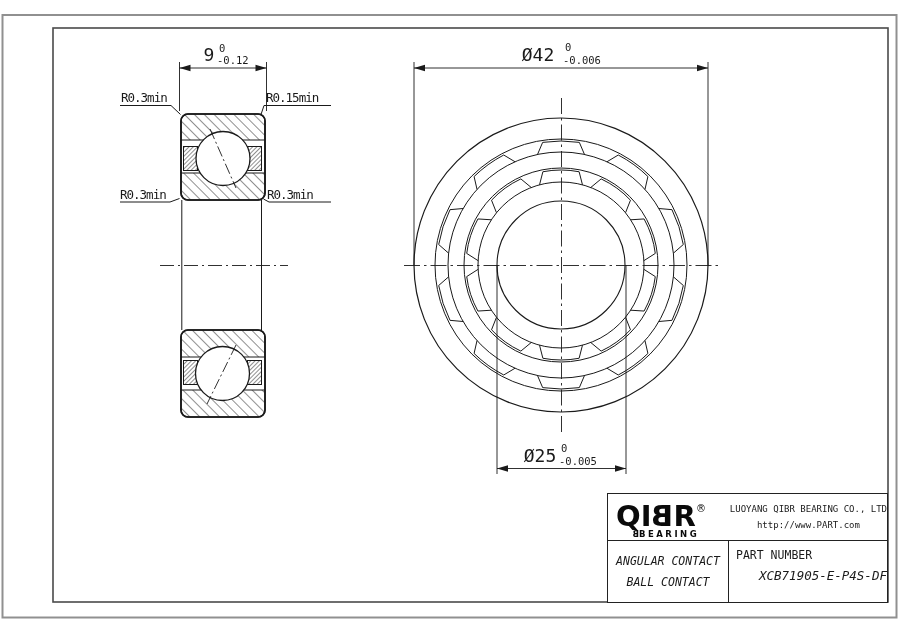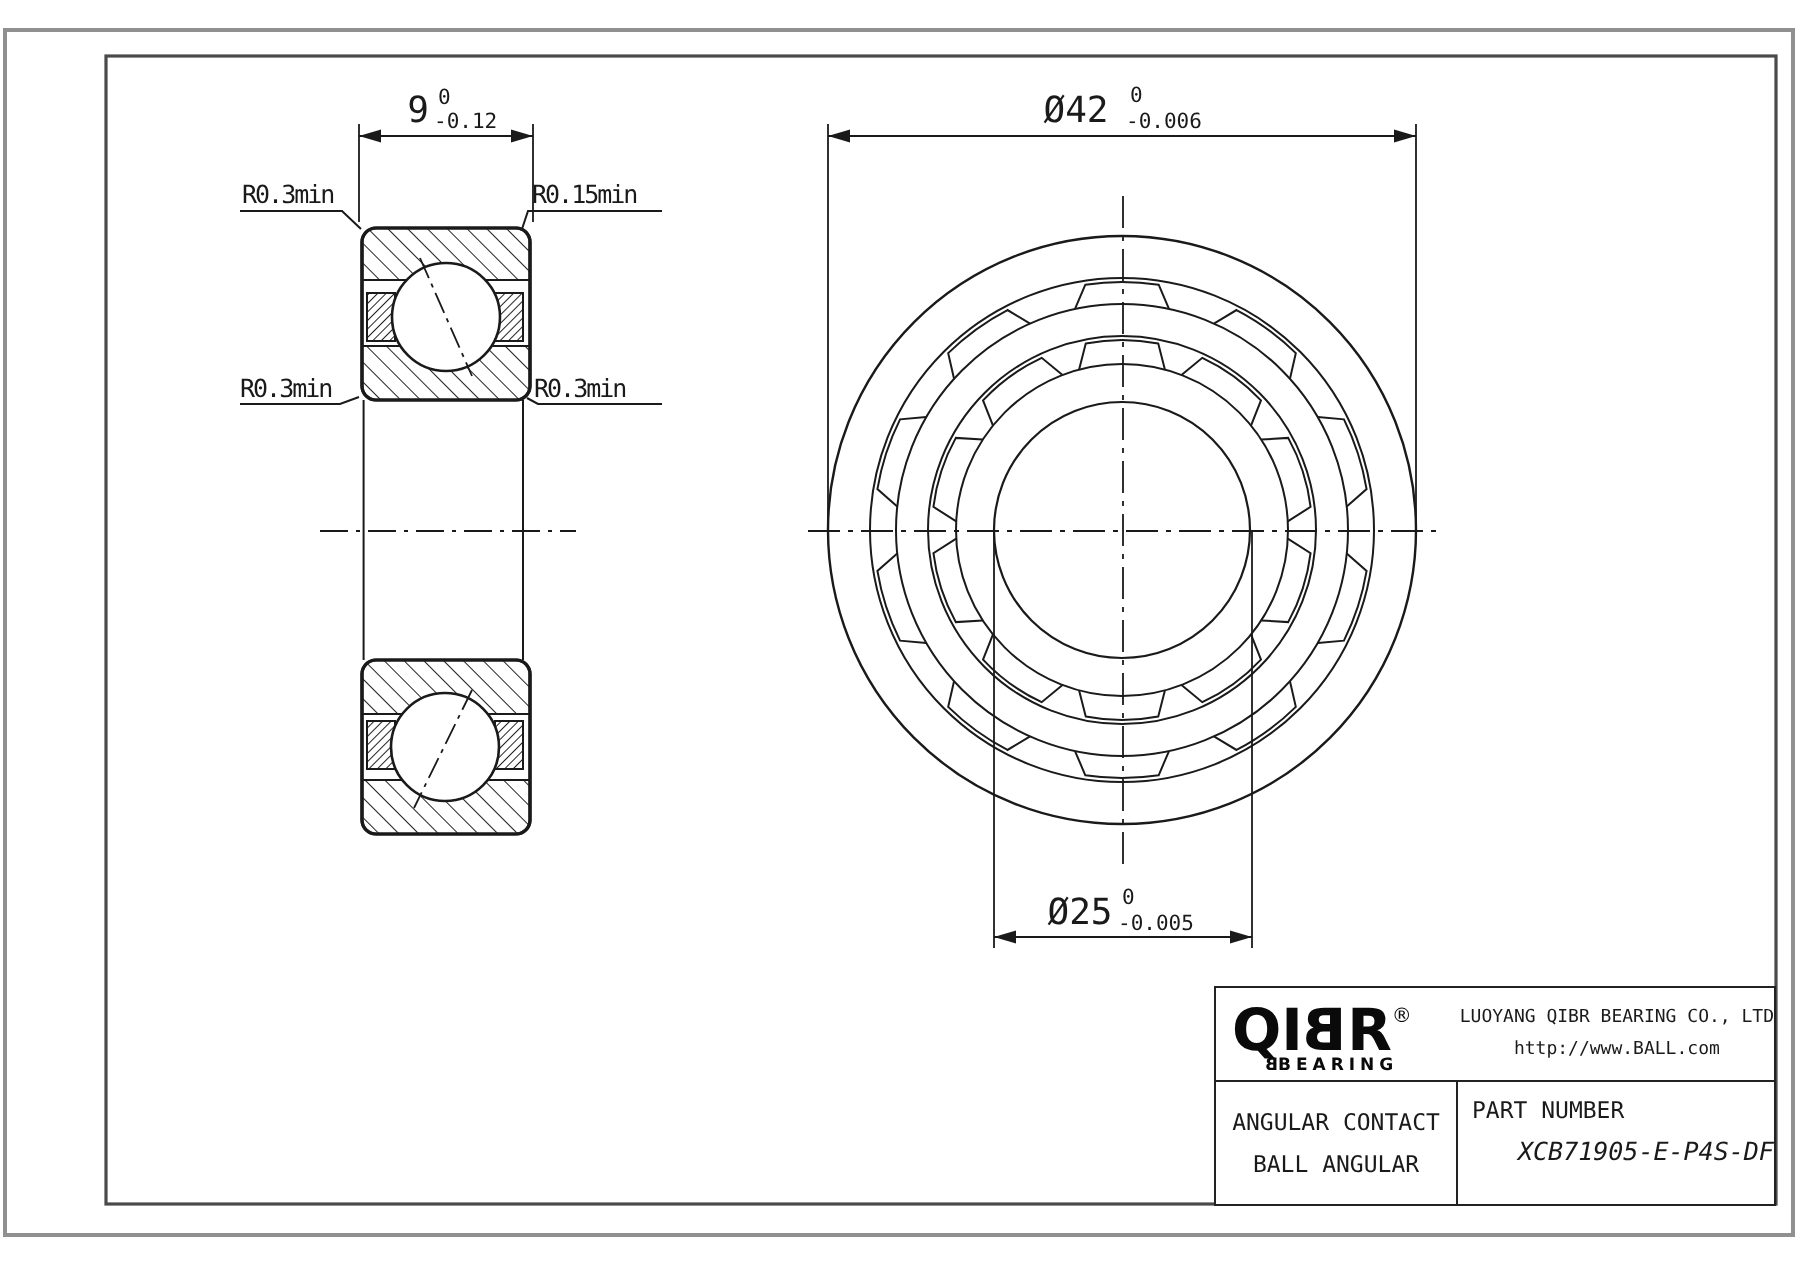--- a/index.html
+++ b/index.html
@@ -21,21 +21,21 @@
       line-height:26px;letter-spacing:0px;color:#0a0a0a;white-space:nowrap;}
   .logo-row .mirror{display:inline-block;transform:scaleX(-1);}
   .logo-reg{font-size:10px;vertical-align:14px;font-weight:400;}
   .logo-sub{font-family:"DejaVu Sans", sans-serif;font-weight:700;font-size:8.5px;
       letter-spacing:2.5px;color:#0a0a0a;margin-top:0px;padding-left:14px;white-space:nowrap;}
   .logo-sub .mirror{display:inline-block;transform:scaleX(-1);}
   .tb-co{flex:1;display:flex;flex-direction:column;justify-content:center;align-items:center;
       font-size:9px;line-height:16px;white-space:nowrap;}
   .tb-bottom{flex:1;border-top:1.5px solid #222;display:flex;}
   .tb-product{width:120px;border-right:1.5px solid #222;display:flex;flex-direction:column;
-      justify-content:center;align-items:center;font-size:11.5px;line-height:21px;white-space:nowrap;}
+      justify-content:center;align-items:center;font-size:11.5px;line-height:21px;white-space:nowrap;font-style:italic;}
   .tb-part{flex:1;padding:7px 0 0 7px;}
   .tb-part-label{font-size:11.5px;}
   .tb-part-num{font-size:12.5px;margin-top:6px;margin-left:23px;white-space:nowrap;font-style:italic;}
 </style>
 </head>
 <body>
 
 <div class="sheet">
 
 <svg id="drawing" width="900" height="636" viewBox="0 0 900 636">
@@ -175,27 +175,27 @@
 </svg>
 
 <div class="titleblock">
   <div class="tb-top">
     <div class="tb-logo">
       <div class="logo-row"><span>QI</span><span class="mirror">B</span><span>R</span><span class="logo-reg">®</span></div>
       <div class="logo-sub"><span class="mirror">B</span><span>BEARING</span></div>
     </div>
     <div class="tb-co">
       <div>LUOYANG QIBR BEARING CO., LTD</div>
-      <div>http://www.BALL.com</div>
+      <div>http://www.PART.com</div>
     </div>
   </div>
   <div class="tb-bottom">
     <div class="tb-product">
       <div>ANGULAR CONTACT</div>
-      <div>BALL ANGULAR</div>
+      <div>BALL CONTACT</div>
     </div>
     <div class="tb-part">
       <div class="tb-part-label">PART NUMBER</div>
       <div class="tb-part-num">XCB71905-E-P4S-DF</div>
     </div>
   </div>
 </div>
 
 </div>
 

